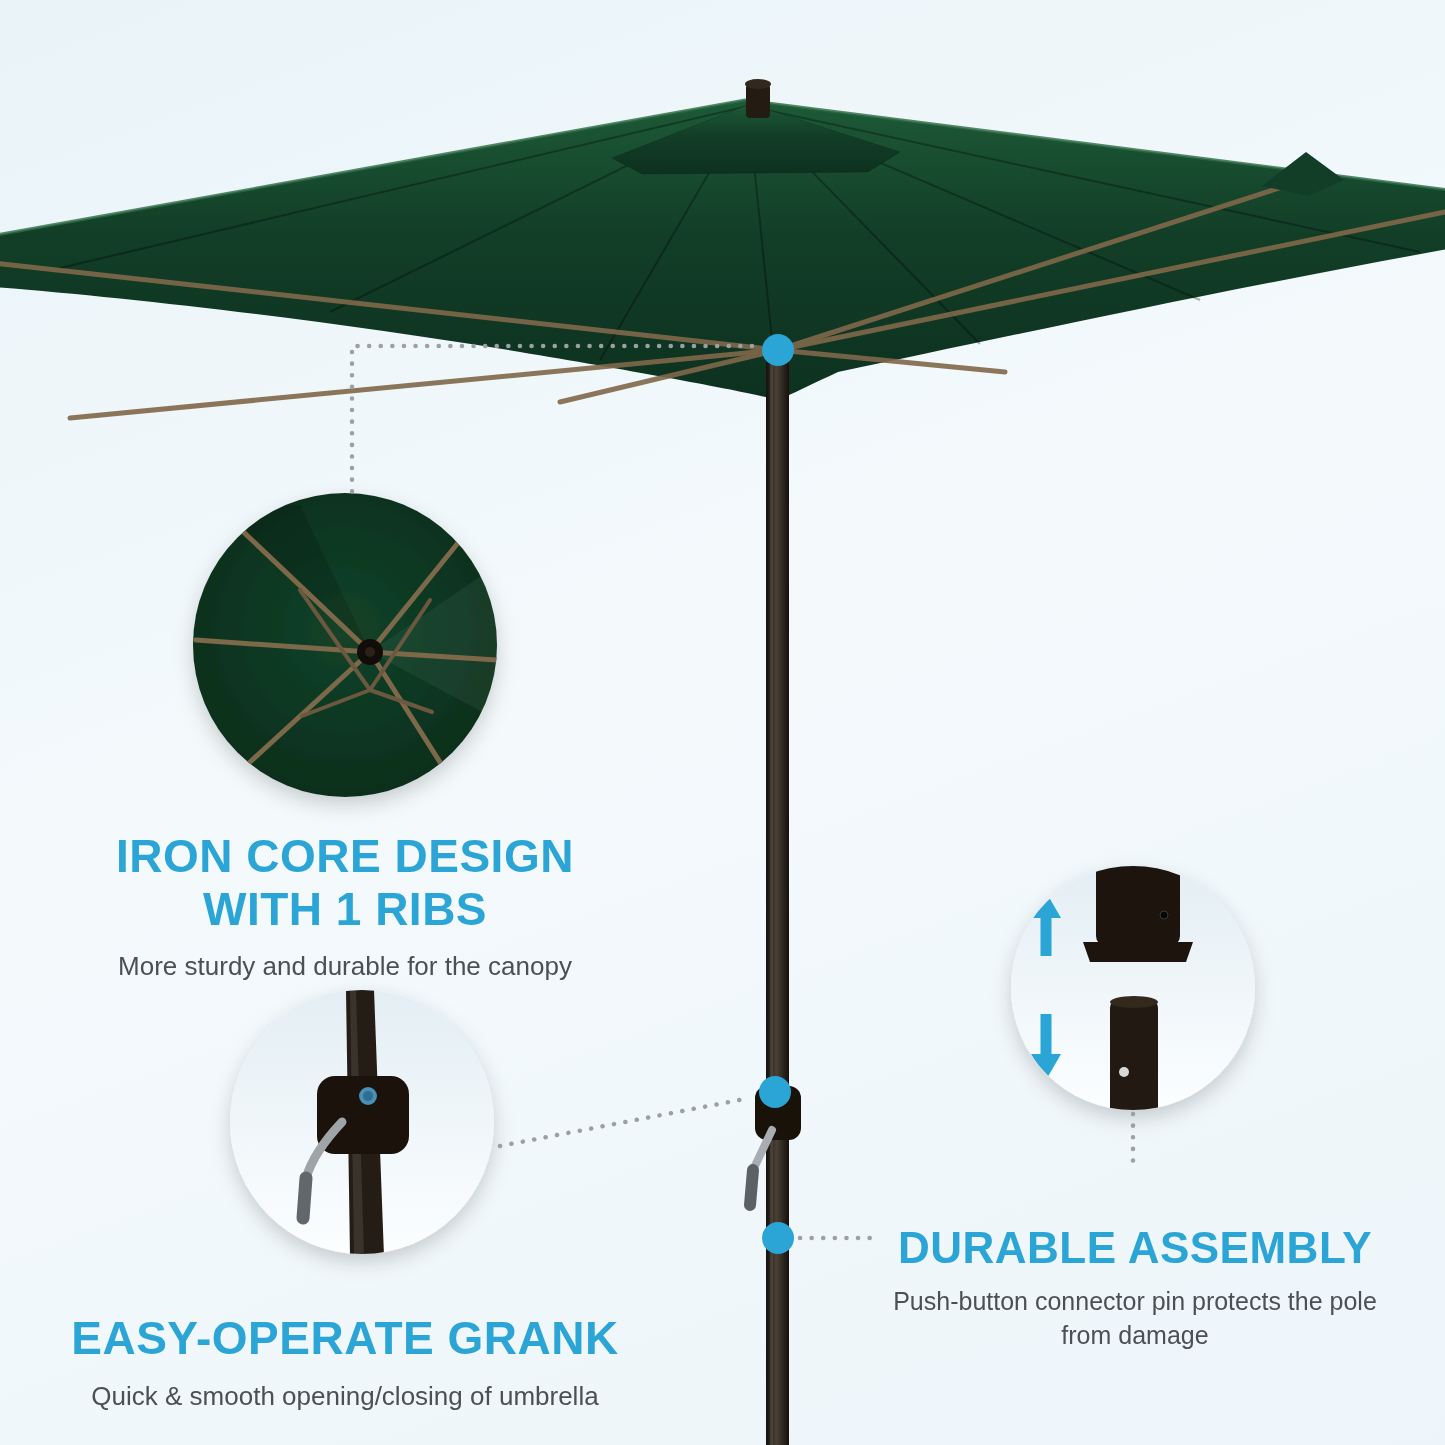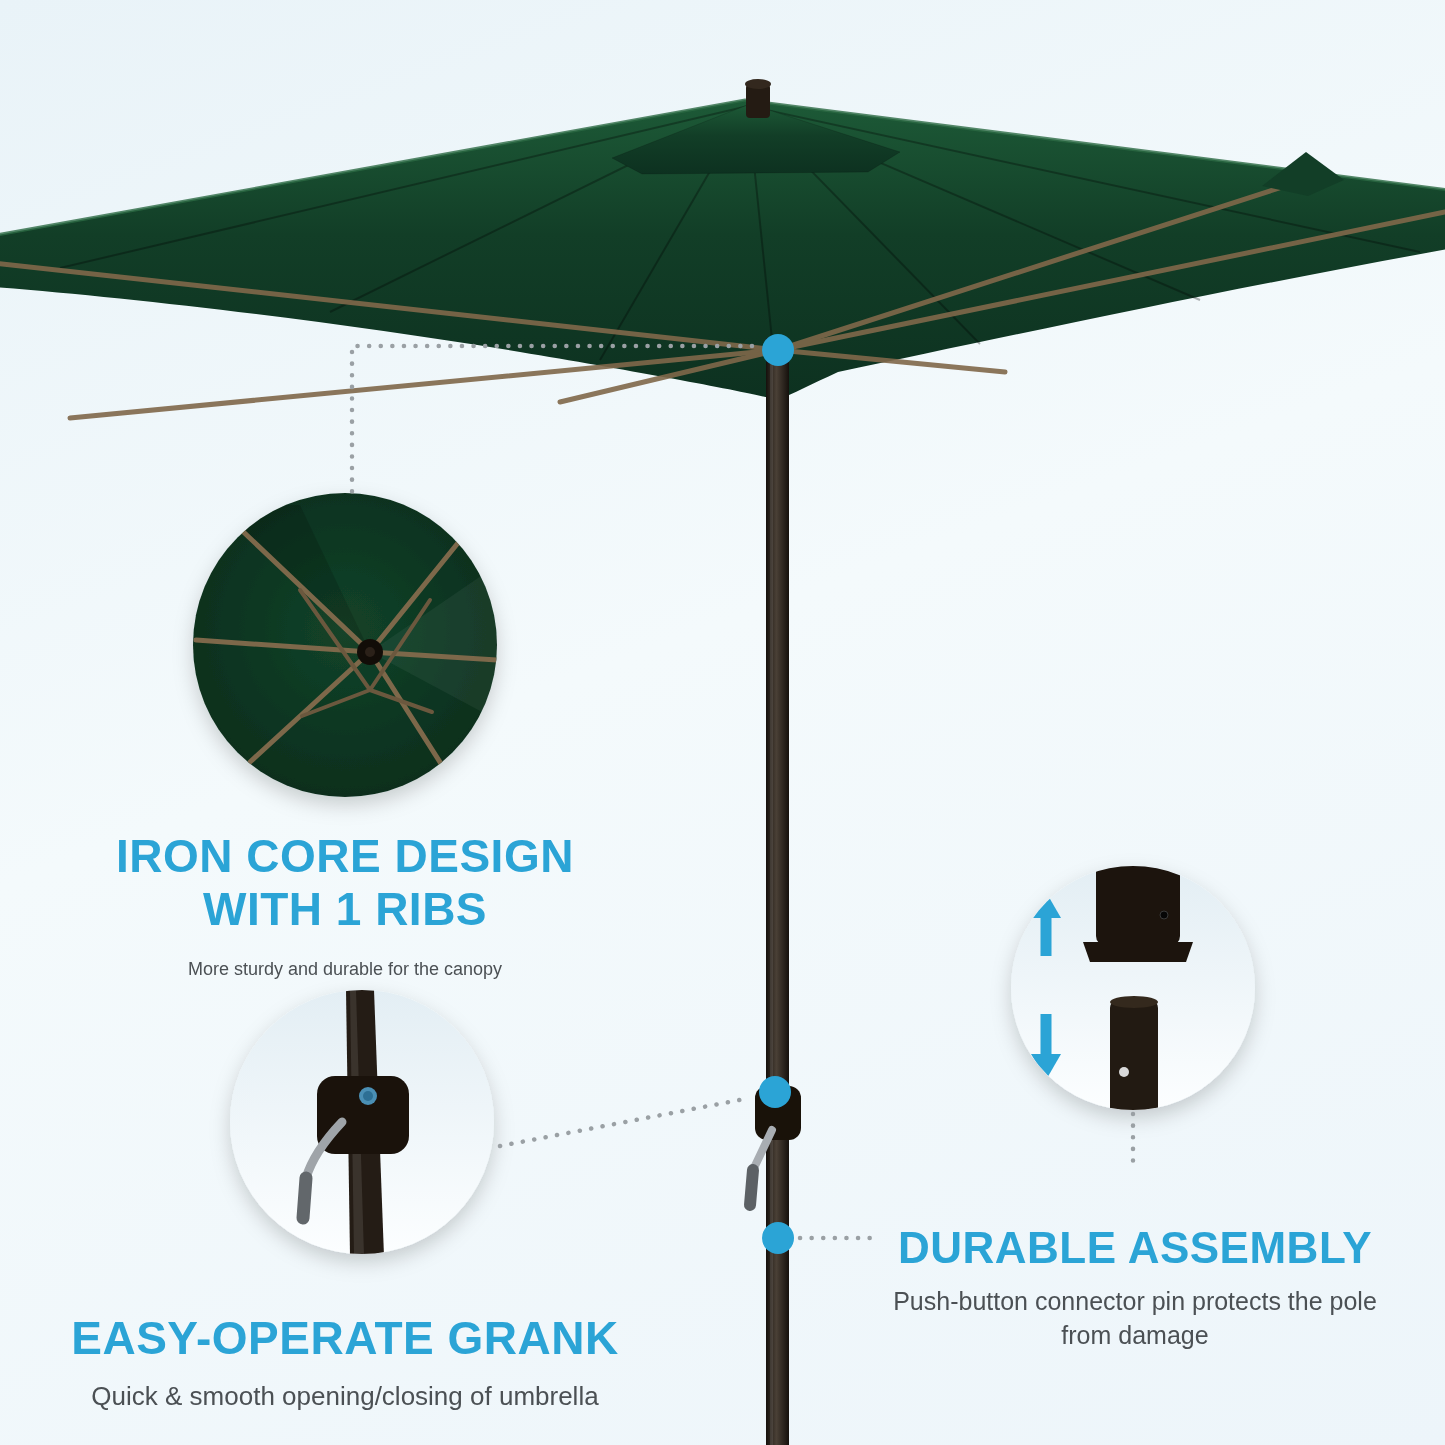--- a/index.html
+++ b/index.html
@@ -11,21 +11,21 @@
     background:linear-gradient(160deg,#e9f3f8 0%,#f4fafc 45%,#edf5fa 100%);
   }
   .scene{position:absolute;left:0;top:0;width:1445px;height:1445px;}
   .callout{position:absolute;text-align:center;}
   .callout .title{
     color:#2BA4D6;font-weight:bold;letter-spacing:.5px;line-height:1.16;
   }
   .callout .desc{color:#4b5054;line-height:1.35;}
   .iron{left:35px;top:830px;width:620px;}
   .iron .title{font-size:46px;}
-  .iron .desc{font-size:18px;margin-top:20px;}
+  .iron .desc{font-size:26px;margin-top:12px;}
   .easy{left:35px;top:1312px;width:620px;}
   .easy .title{font-size:46px;}
   .easy .desc{font-size:26px;margin-top:14px;}
   .durable{left:880px;top:1222px;width:510px;}
   .durable .title{font-size:44px;}
   .durable .desc{font-size:25px;margin-top:12px;}
   .dotline{stroke:#9aa0a4;stroke-width:4.5;stroke-dasharray:0.1 11.5;stroke-linecap:round;fill:none;}
 </style>
 </head>
 <body>

